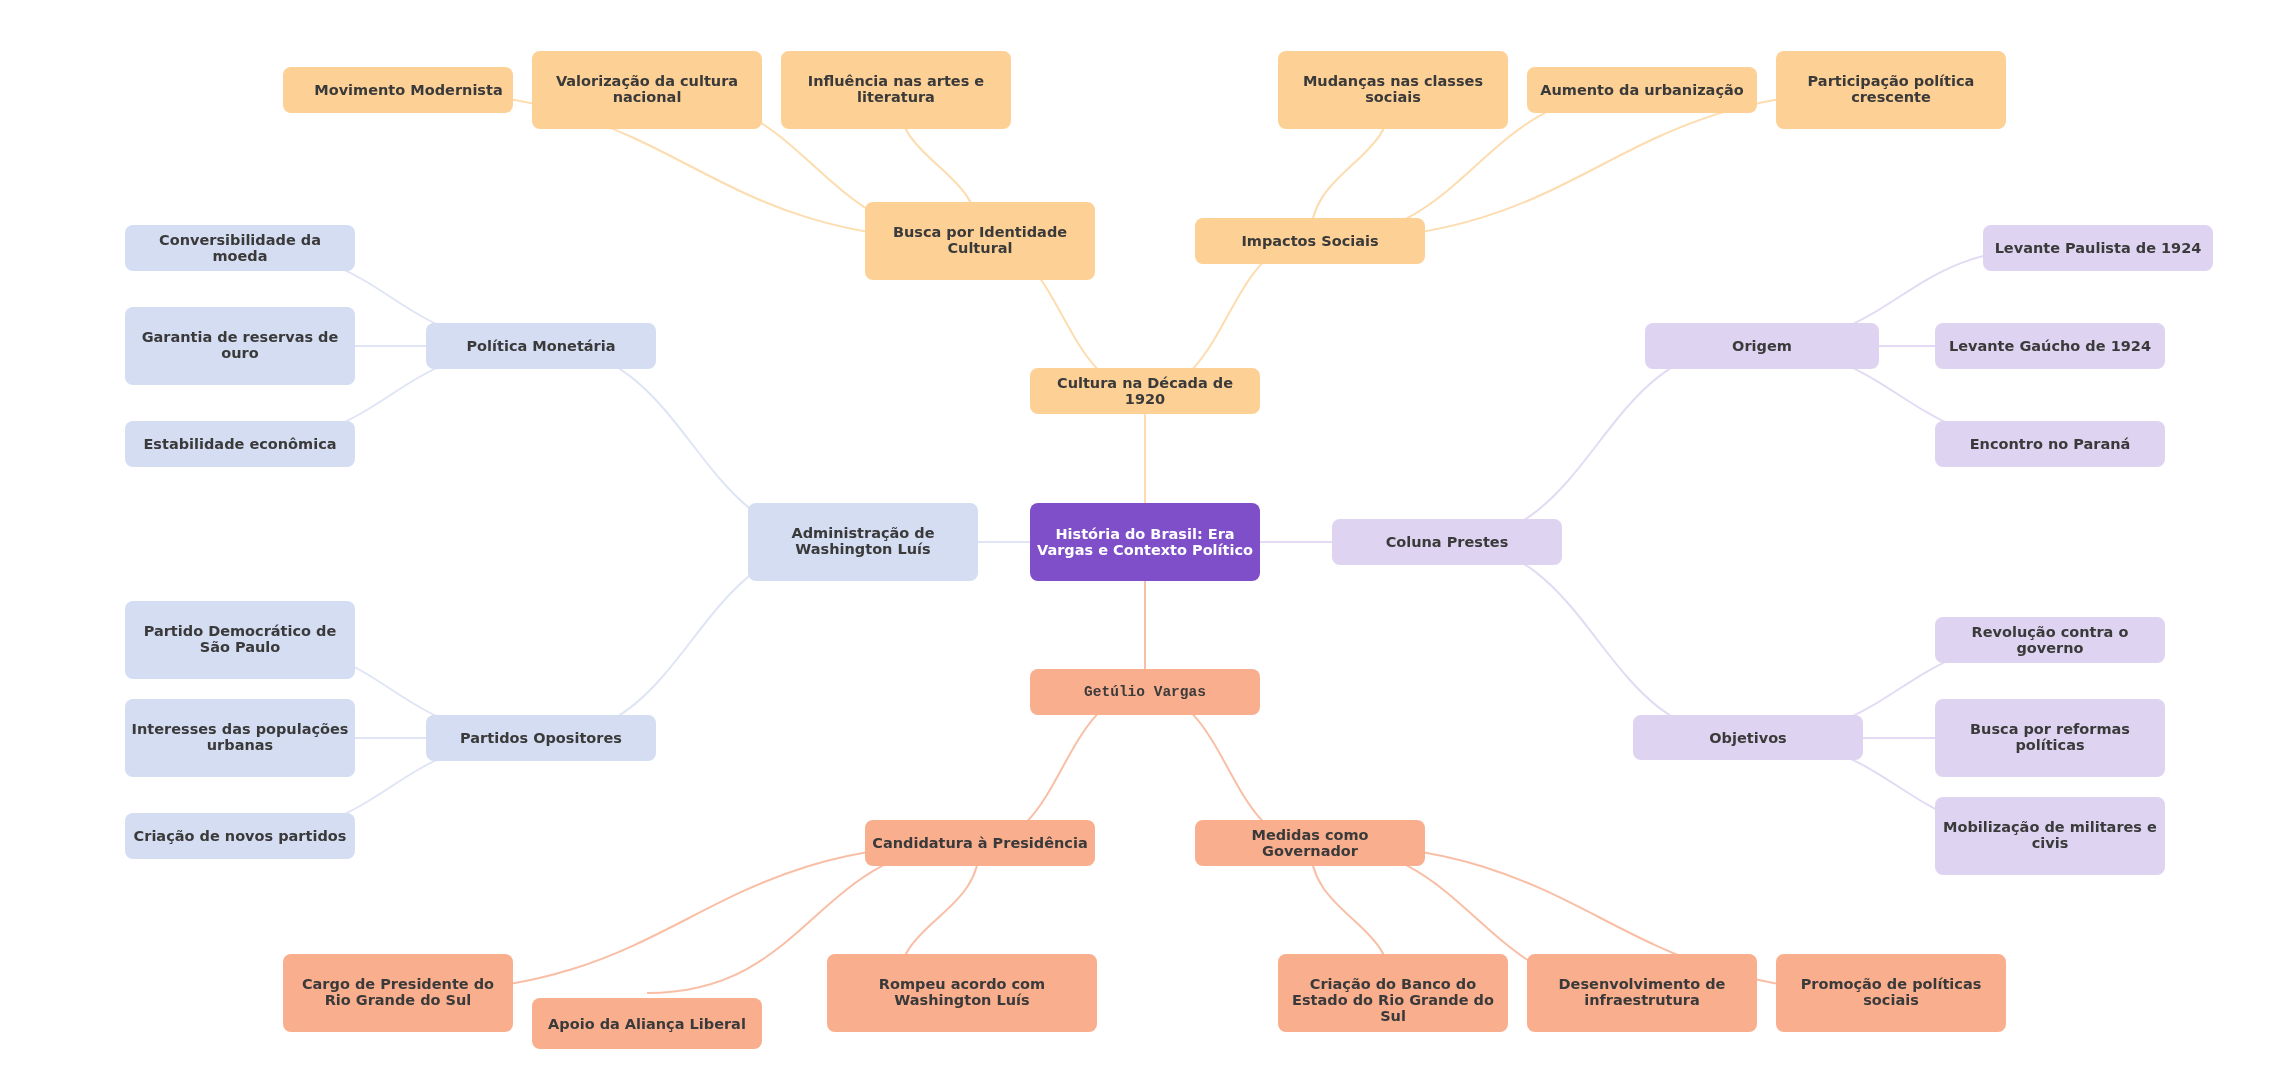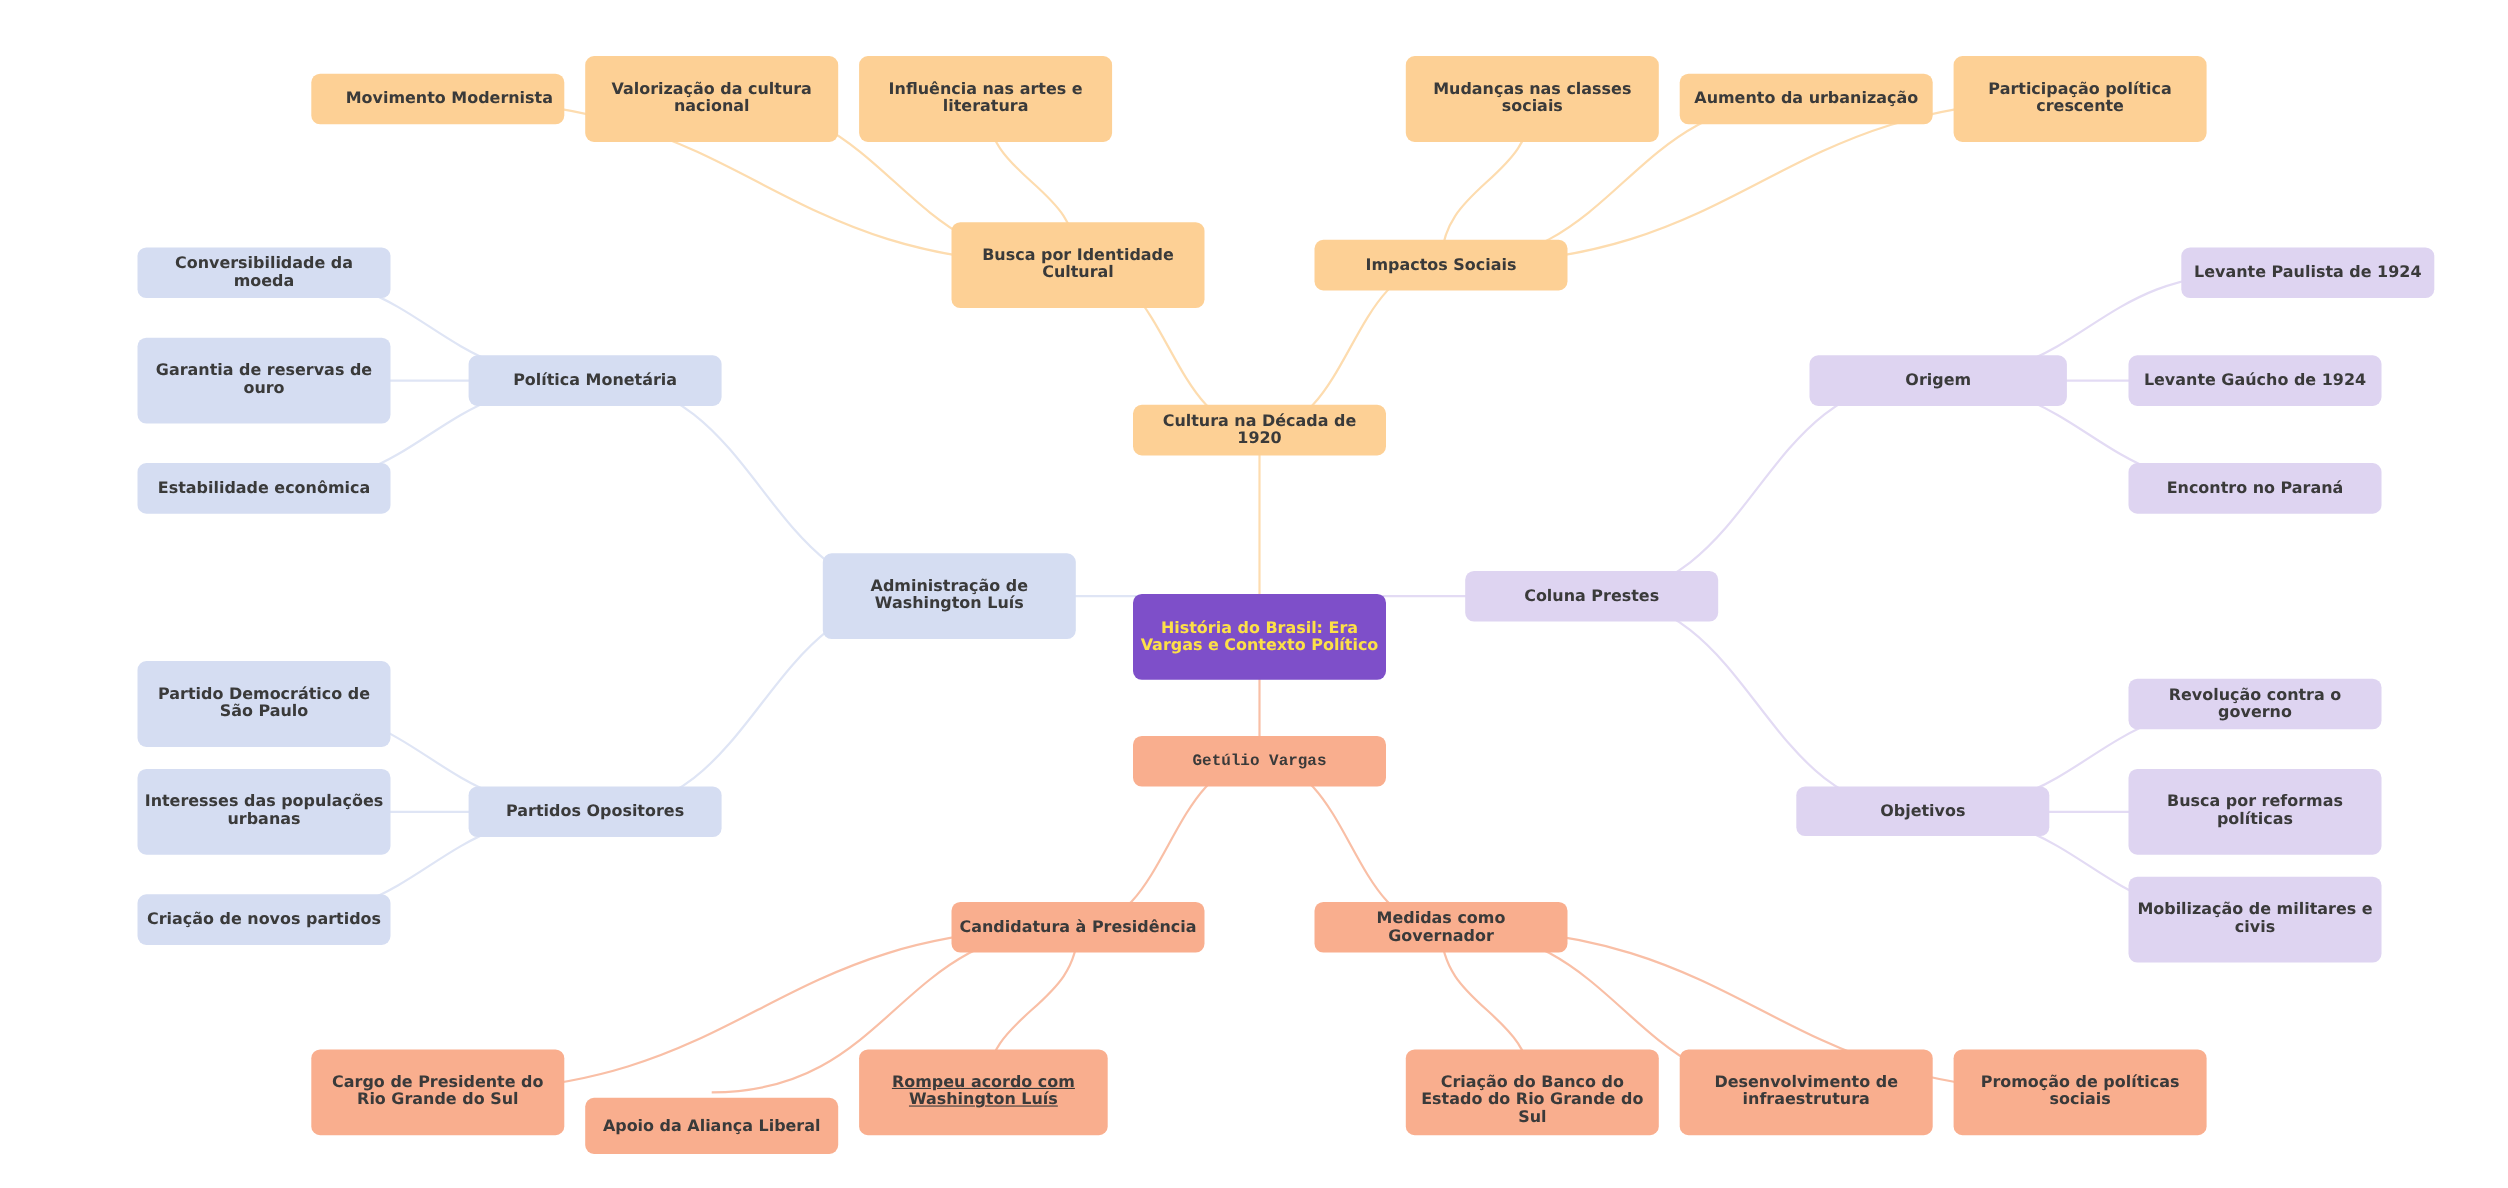--- a/index.html
+++ b/index.html
@@ -2,21 +2,21 @@
 <html><head>
 <meta charset="utf-8">
 <style>
   html, body { margin:0; padding:0; background:#ffffff; }
   body { width:2280px; height:1080px; position:relative; overflow:hidden; font-family:"DejaVu Sans", sans-serif; }
   #edges { position:absolute; left:0; top:0; width:2280px; height:1080px; }
   .node { position:absolute; box-sizing:border-box; border-radius:8px; display:flex; justify-content:center; align-items:flex-start;
           text-align:center; font-weight:bold; font-size:14.5px; line-height:16px; color:#3a3a3a; padding:0 6px; }
   .node.one { align-items:center; }
   .node.two { padding-top:22px; }
-  .node.root { color:#fde047;margin-top:37px; }
+  .node.root { color:#ffffff; }
   .c-orange { background:#fdd095; }
   .c-salmon { background:#f9ae8e; }
   .c-blue { background:#d5ddf2; }
   .c-lav { background:#ded4f1; }
   .c-purple { background:#7e4fc9; }
 </style>
 </head>
 <body>
 
 <svg id="edges" xmlns="http://www.w3.org/2000/svg">
@@ -151,21 +151,21 @@
   </div>
 <div class="node one c-salmon" id="n-candidatura" style="left:865px;top:820px;width:230px;height:46px;">
     <span>Candidatura à Presidência</span>
   </div>
 <div class="node two c-salmon" id="n-cargo" style="left:283px;top:954px;width:230px;height:78px;">
     <span>Cargo de Presidente do Rio Grande do Sul</span>
   </div>
 <div class="node one c-salmon" id="n-alianca" style="left:532px;top:998px;width:230px;height:51px;">
     <span>Apoio da Aliança Liberal</span>
   </div>
-<div class="node two c-salmon" id="n-rompeu" style="left:781px;top:954px;width:226px;height:78px;text-decoration:underline;">
+<div class="node two c-salmon" id="n-rompeu" style="left:827px;top:954px;width:270px;height:78px;">
     <span>Rompeu acordo com Washington Luís</span>
   </div>
 <div class="node one c-salmon" id="n-medidas" style="left:1195px;top:820px;width:230px;height:46px;">
     <span>Medidas como Governador</span>
   </div>
 <div class="node two c-salmon" id="n-banco" style="left:1278px;top:954px;width:230px;height:78px;">
     <span>Criação do Banco do Estado do Rio Grande do Sul</span>
   </div>
 <div class="node two c-salmon" id="n-infraestrutura" style="left:1527px;top:954px;width:230px;height:78px;">
     <span>Desenvolvimento de infraestrutura</span>

